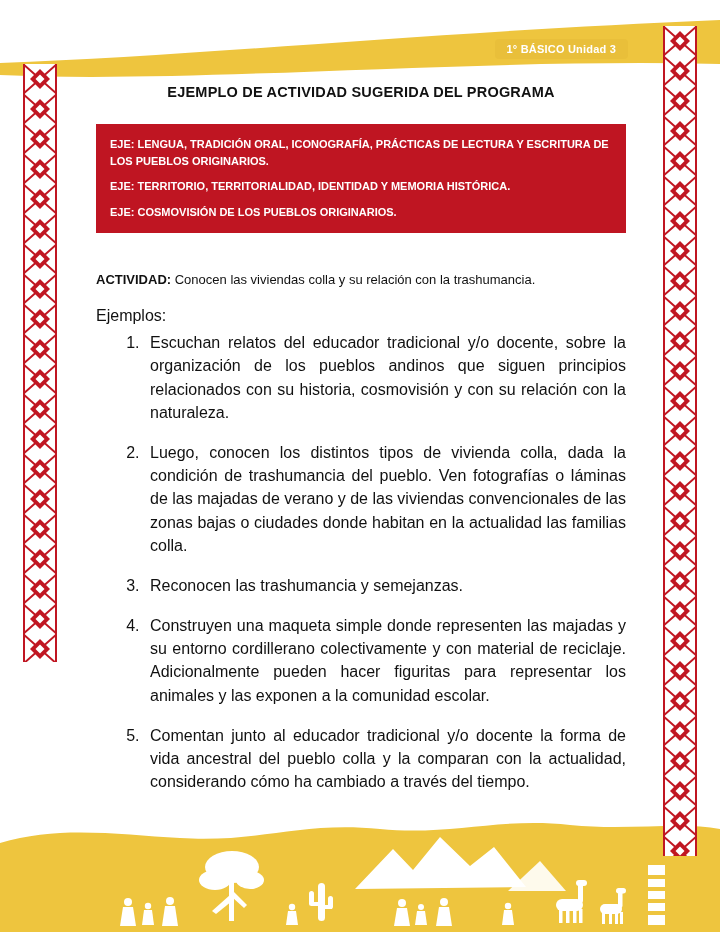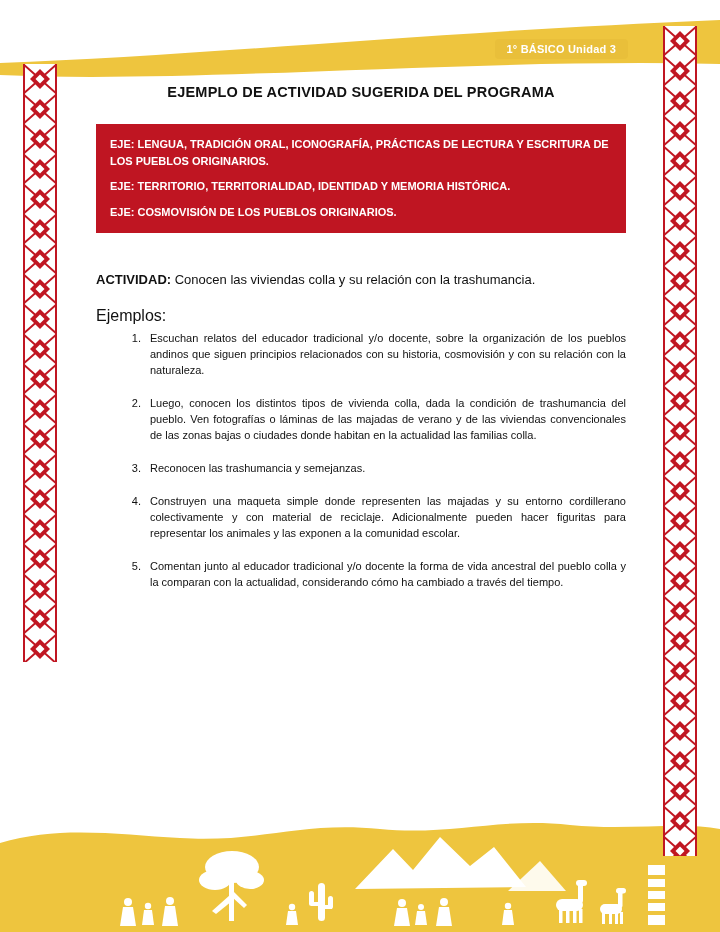--- a/index.html
+++ b/index.html
@@ -19,21 +19,21 @@
   .strip-left  { left:23px; top:64px; }
   .strip-right { right:23px; top:26px; }
   .content { position:absolute; left:96px; width:530px; top:84px; z-index:2; }
   .doc-title { text-align:center; font-size:14.5px; font-weight:bold; letter-spacing:.2px; margin-bottom:24px; }
   .eje-box { background:#bf1522; padding:12px 14px 10px 14px; margin-bottom:38px; }
   .eje-box p { color:#ffffff; font-size:11px; font-weight:bold; line-height:1.5; margin-bottom:9px; }
   .eje-box p:last-child { margin-bottom:3px; }
   .activity-line { font-size:13px; line-height:1.4; margin-bottom:18px; }
   .activity-line b { font-weight:bold; }
   .examples-label { font-size:16px; margin-bottom:6px; }
-  ol.examples { margin-left:26px; padding-left:22px; font-size:11px; }
+  ol.examples { margin-left:26px; padding-left:22px; font-size:16px; }
   ol.examples li { margin-bottom:17px; line-height:1.45; text-align:justify; padding-left:6px; }
   .bottom-art { position:absolute; bottom:0; left:0; z-index:1; }
 </style>
 </head>
 <body>
 
 <div class="page">
 
   <svg class="top-band" width="720" height="92" viewBox="0 0 720 92" aria-hidden="true">
     <path d="M0,63 C200,56 430,32 720,20 L720,64 C470,58 190,84 0,75 Z" fill="#eec53e"></path>

